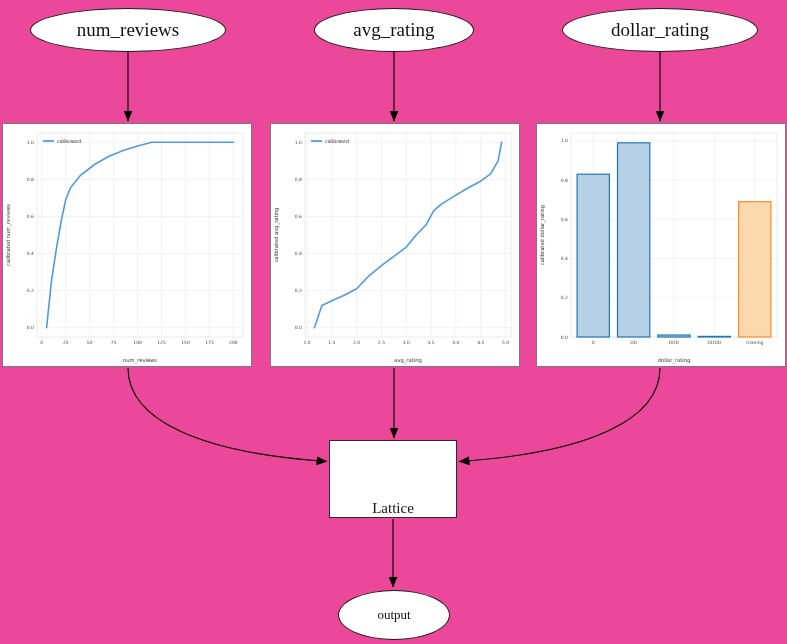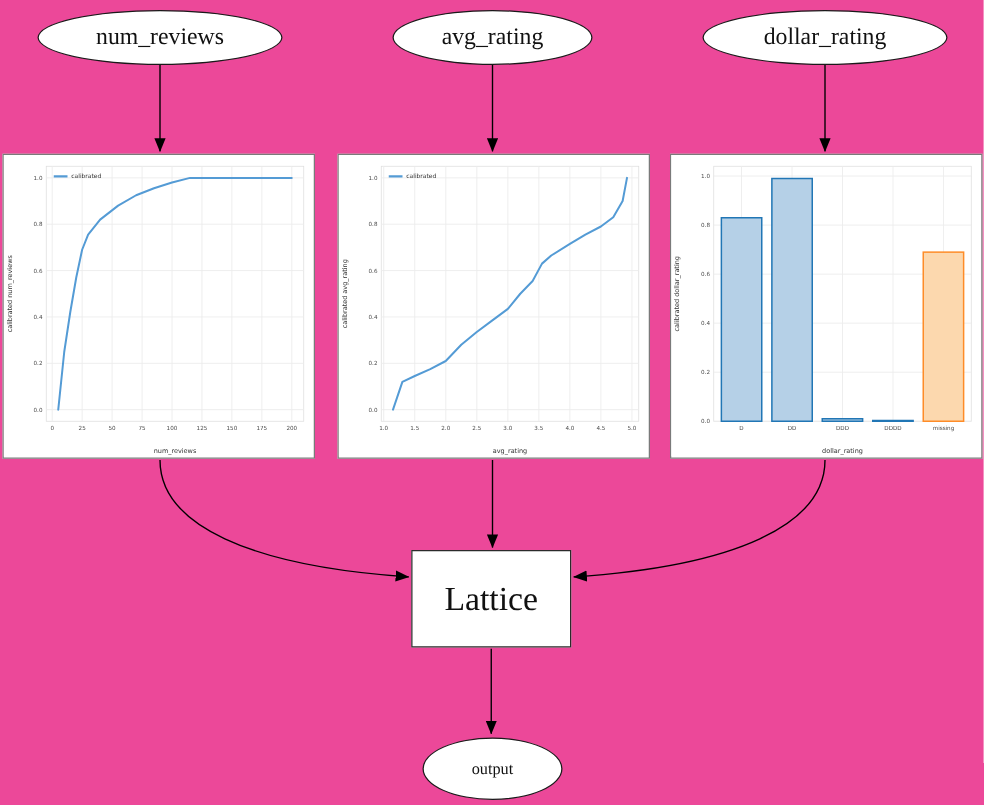--- a/index.html
+++ b/index.html
@@ -6,21 +6,21 @@
   #canvas{
     position:relative;width:787px;height:644px;background:#ec4899;overflow:hidden;
     font-family:"Liberation Serif",serif;
   }
   #edges{position:absolute;left:0;top:0;z-index:1;}
   .node{
     position:absolute;z-index:2;display:flex;align-items:center;justify-content:center;
     background:#ffffff;color:#111;box-sizing:border-box;
   }
   .ellipse{border:1.3px solid #1a1a1a;border-radius:50%;font-size:19px;}
-  .rect{border:1.6px solid #2b2b2b;font-size:27px;}
+  .rect{border:1.6px solid #2b2b2b;font-size:15px;align-items:flex-end;}
   .panel{
     position:absolute;z-index:2;box-sizing:border-box;background:#ffffff;
     border:1.5px solid #7a7a7a;
   }
   .panel svg{display:block;}
   .chart-text{font-family:"DejaVu Sans",sans-serif;}
 </style>
 </head>
 <body>
 

